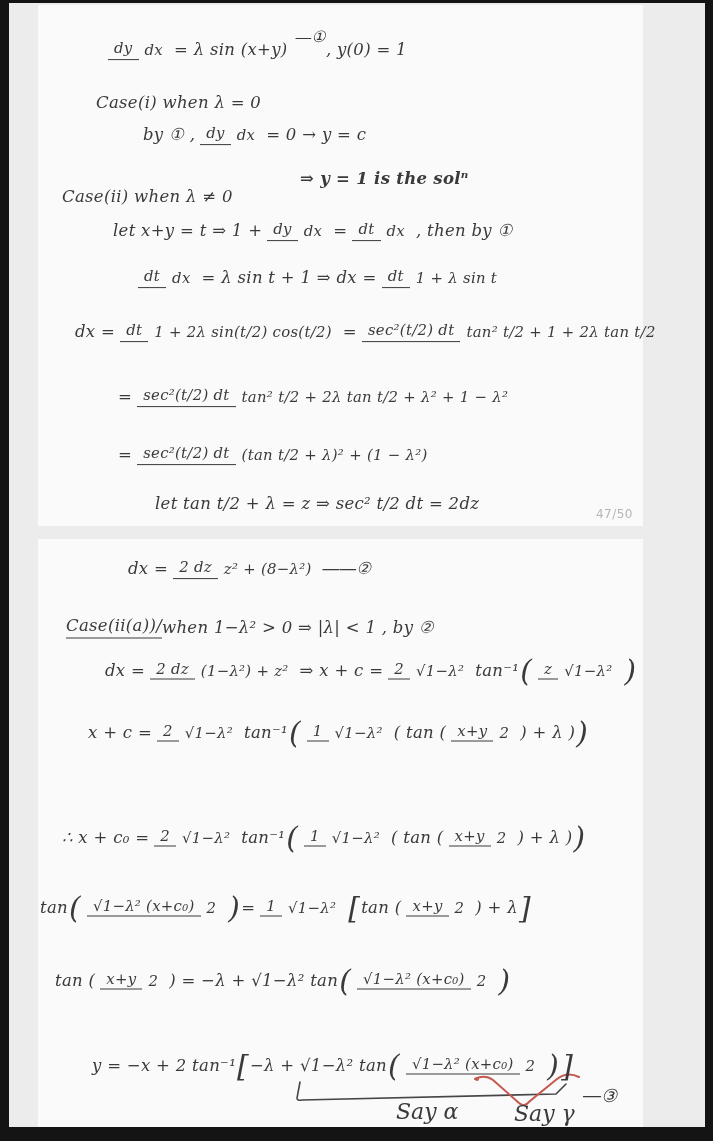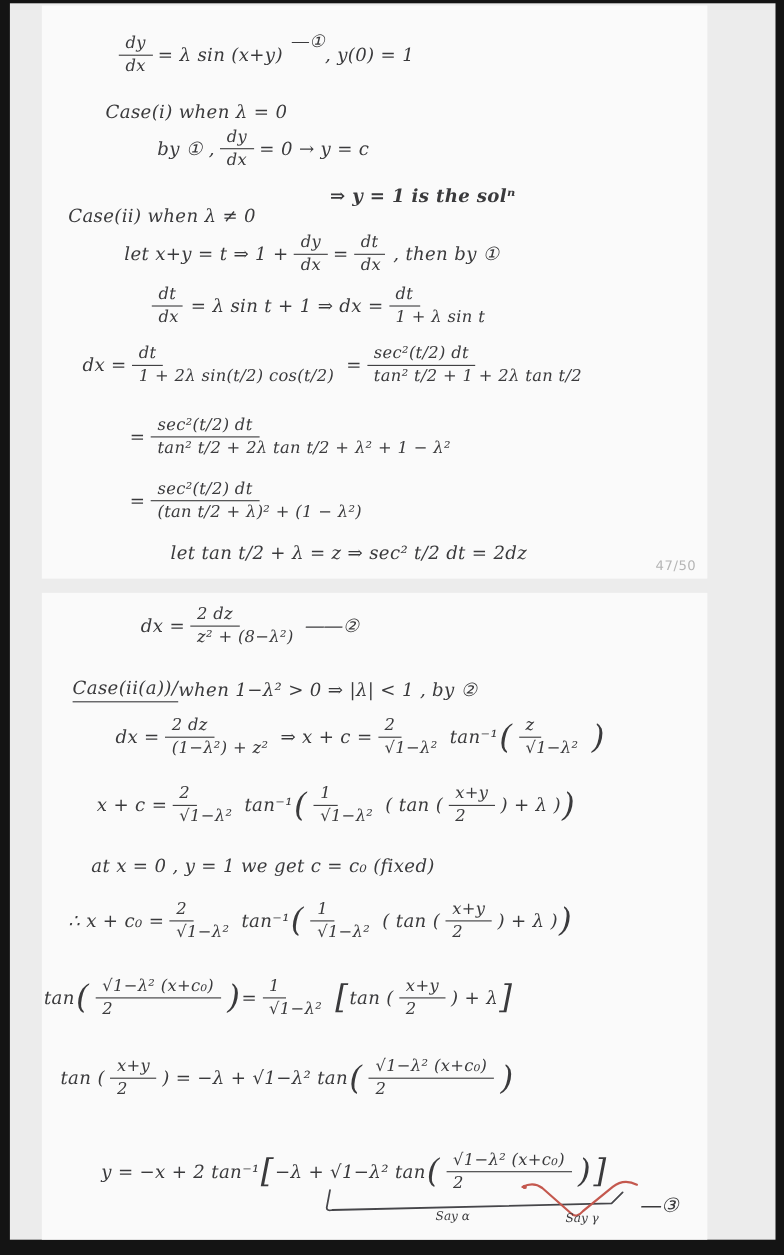--- a/index.html
+++ b/index.html
@@ -26,36 +26,36 @@
     white-space:nowrap;
     color:#3a3a3c;
     font-style:italic;
     font-size:16.5px;
     letter-spacing:0.3px;
     display:flex;
     align-items:center;
   }
   .hand-line .t{display:inline-block;}
   .frac{
-    display:inline-flex;flex-direction:column;align-items:flex-start;
+    display:inline-flex;flex-direction:row;align-items:flex-end;
     text-align:center;margin:0 5px;font-size:0.9em;line-height:1.2;
   }
   .frac .num{padding:0 6px 1px;border-bottom:1.4px solid currentColor;}
   .frac .den{padding:1px 6px 0;}
   .big{font-size:1.8em;font-weight:200;margin:0 1px;}
   .raise{transform:translateY(-13px);font-size:0.95em;margin-left:8px;}
   .underl{border-bottom:1.6px solid currentColor;padding-bottom:3px;}
   .red{color:#c4584e;}
   .page-num{
     position:absolute;right:10px;bottom:5px;
     color:#b5b5b5;font-family:"DejaVu Sans",sans-serif;
     font-style:normal;font-size:12px;letter-spacing:0.5px;
   }
   .annot{
-    position:absolute;font-style:italic;color:#3a3a3c;font-size:11px;
+    position:absolute;font-style:italic;color:#3a3a3c;font-size:22px;
     white-space:nowrap;
   }
   .annot-svg{position:absolute;}
 </style>
 </head>
 <body>
 
 <div class="canvas">
 
   <div class="page page-1">
@@ -201,23 +201,20 @@
           <span class="den">√1−λ²</span>
         </span>
         <span class="t"> ( tan (</span>
         <span class="frac">
           <span class="num">x+y</span>
           <span class="den">2</span>
         </span>
         <span class="t">) + λ )</span>
         <span class="t big">)</span>
       </div>
-      <div class="hand-line" style="left: 45px; top: 248px;">
-        <span class="t">at  x = 0 ,   y = 1     we get    c = c₀  (fixed)</span>
-      </div>
       <div class="hand-line" style="left: 24px; top: 298px;">
         <span class="t">∴    x + c₀ =   </span>
         <span class="frac">
           <span class="num">2</span>
           <span class="den">√1−λ²</span>
         </span>
         <span class="t"> tan⁻¹ </span>
         <span class="t big">(</span>
         <span class="frac">
           <span class="num">1</span>

